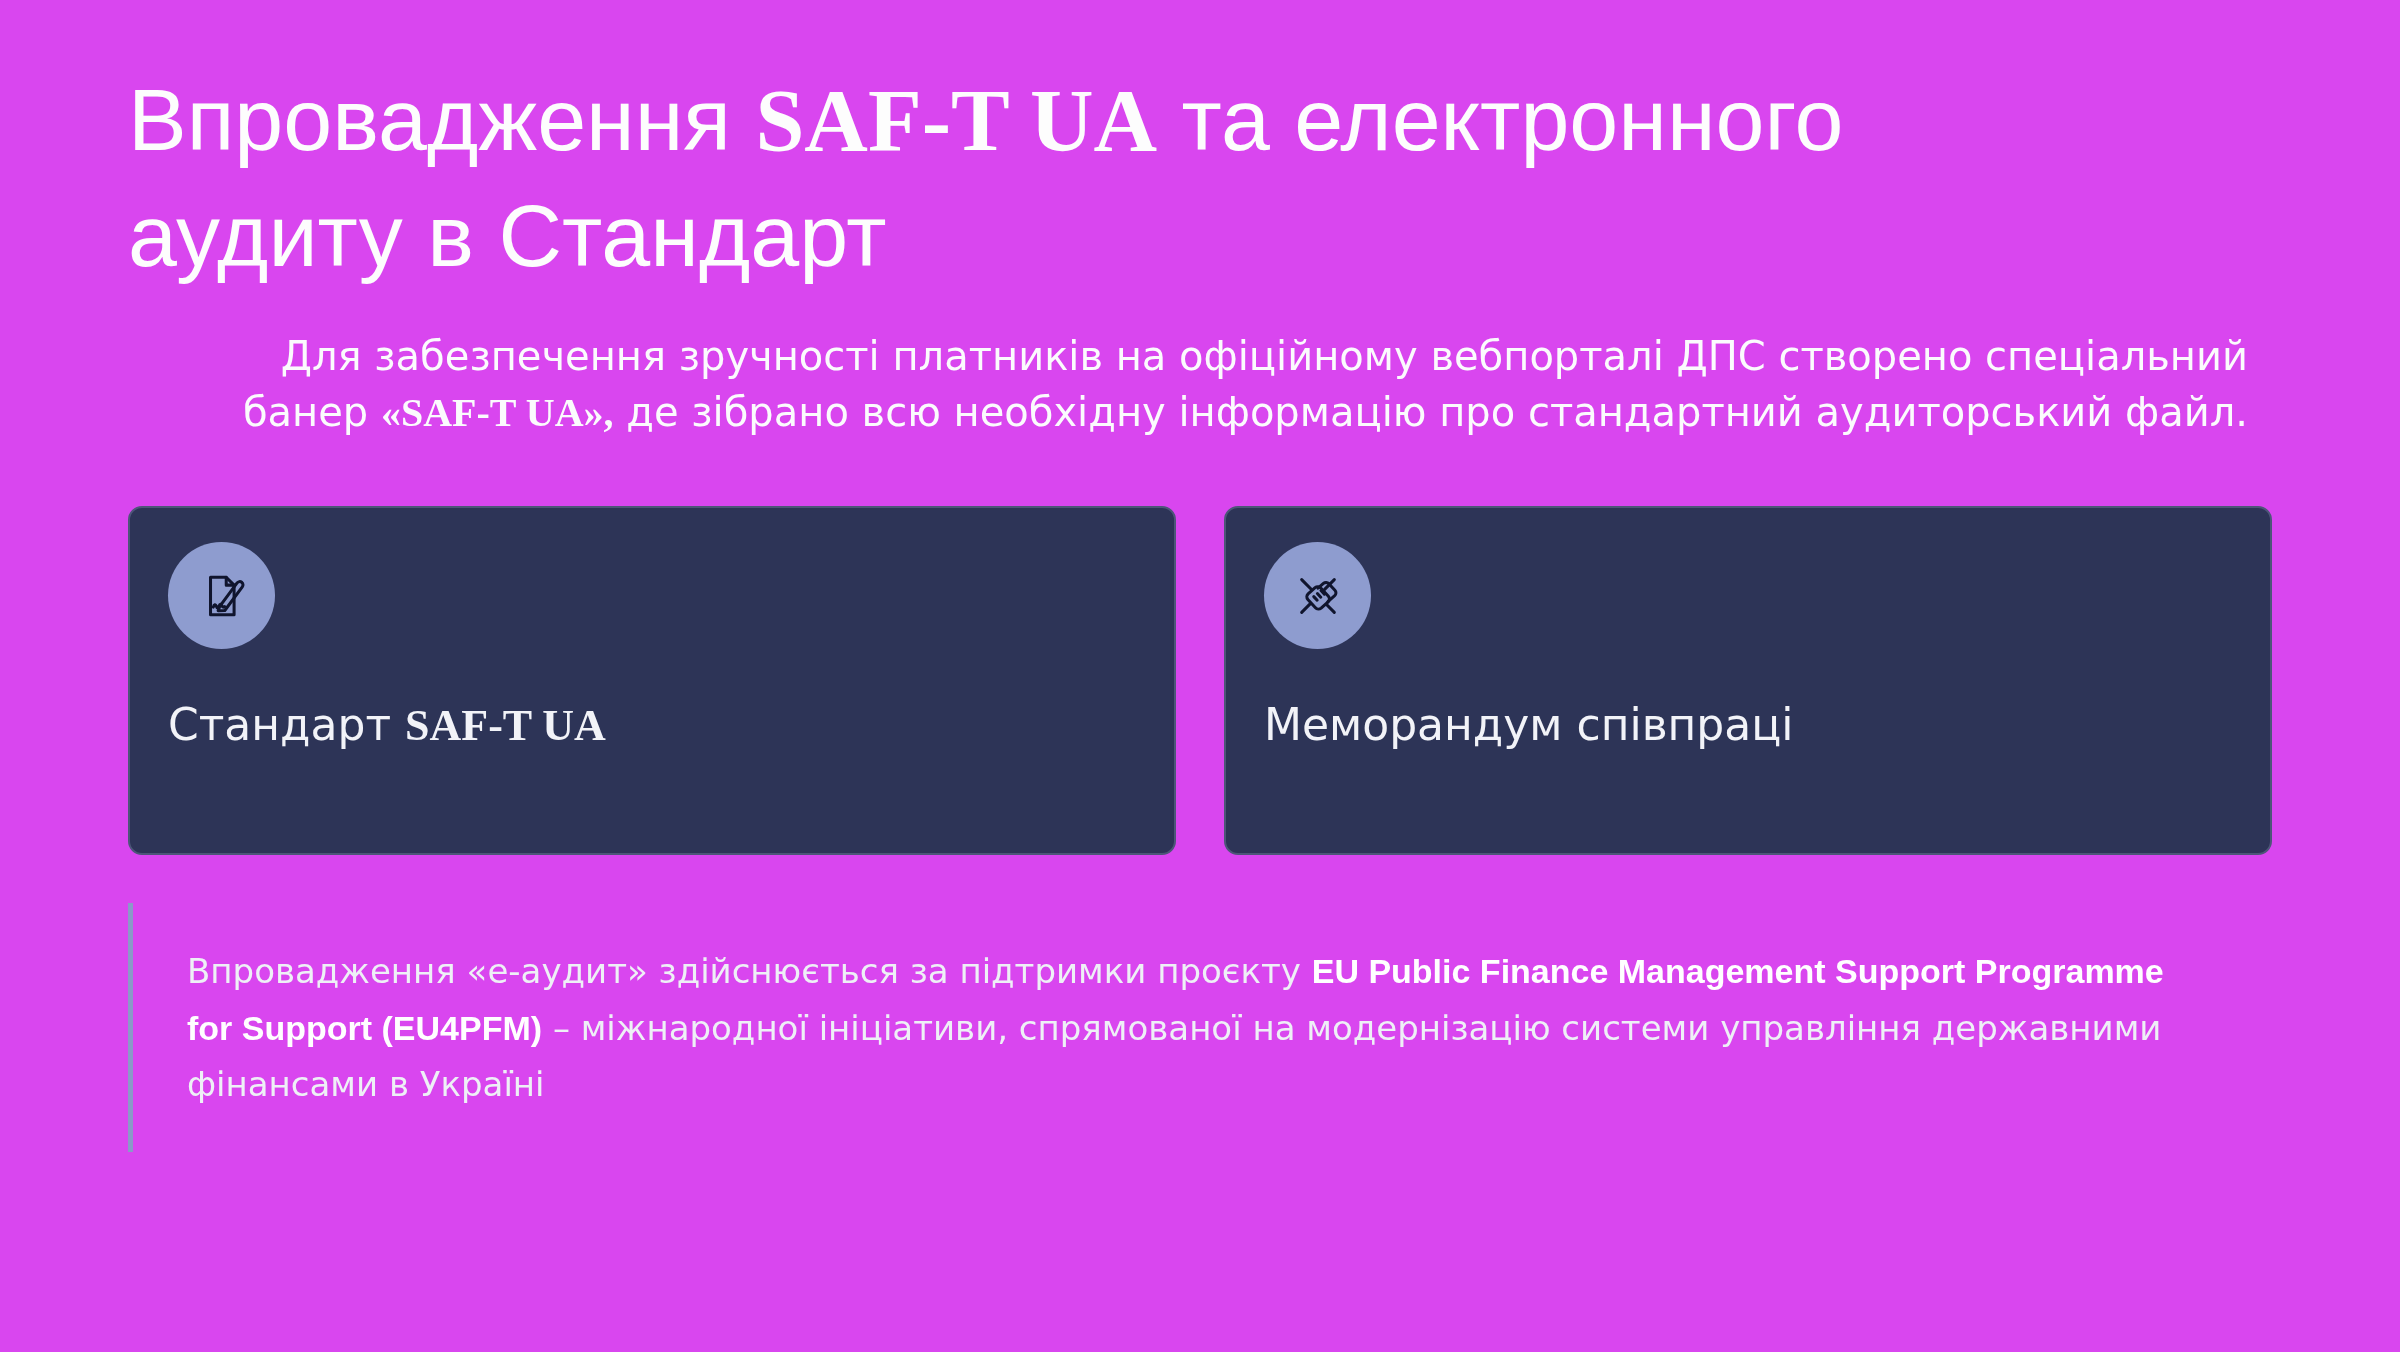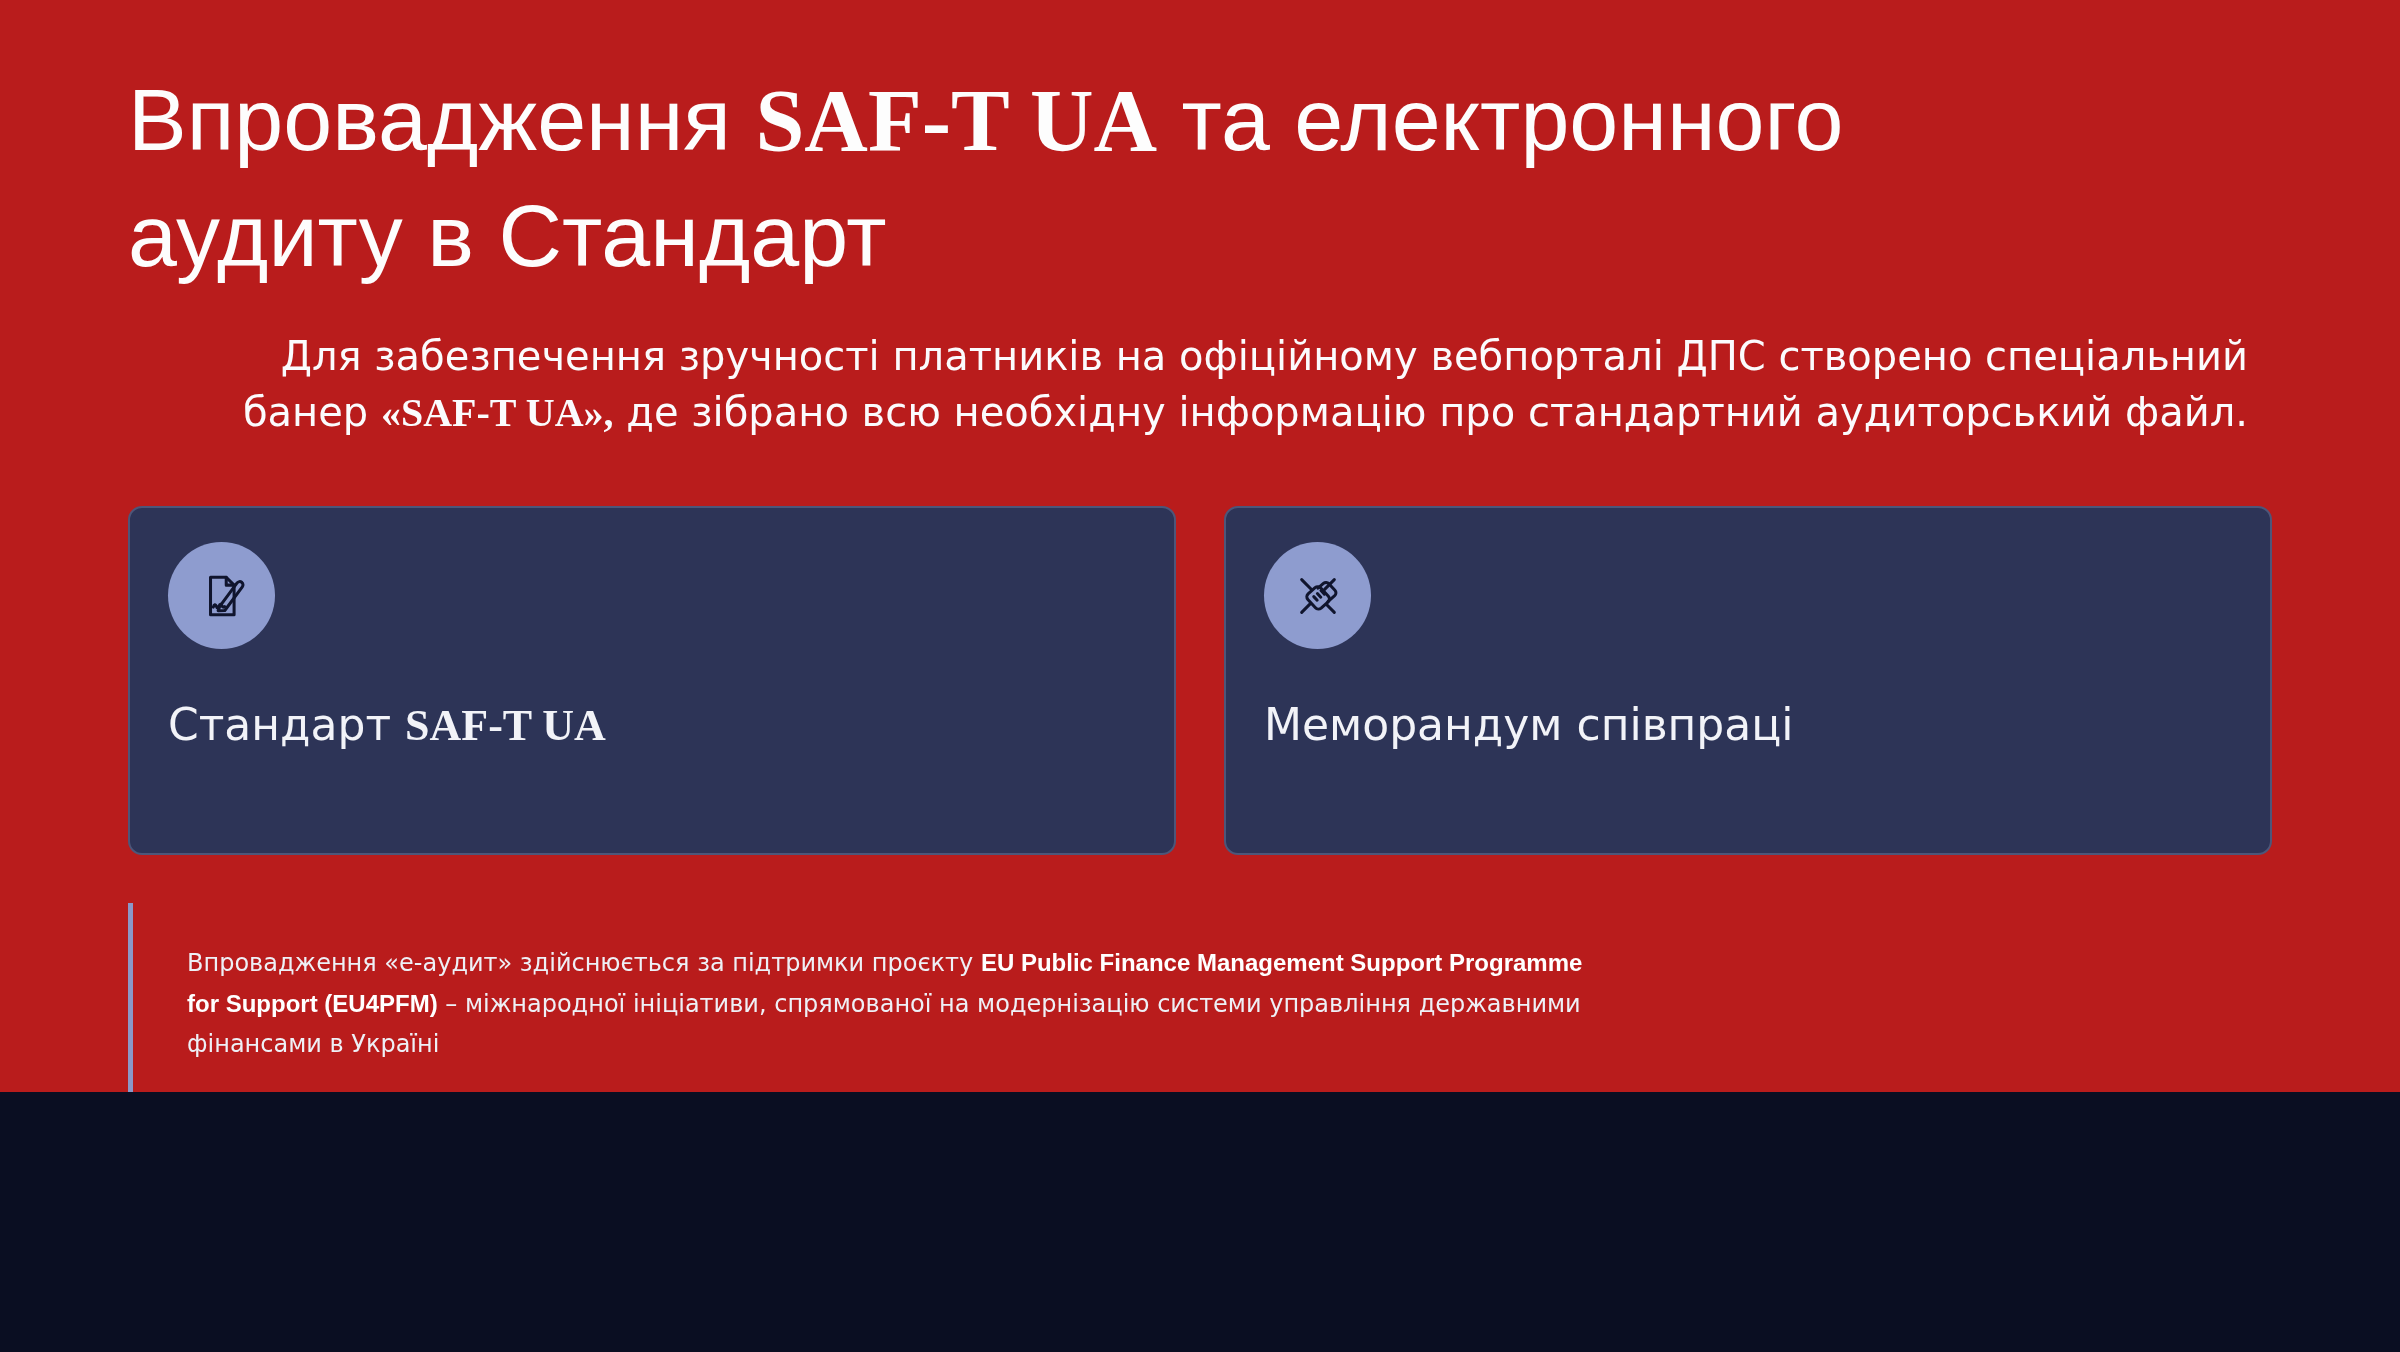--- a/index.html
+++ b/index.html
@@ -1,21 +1,21 @@
 <!DOCTYPE html>
 <html><head>
 <meta charset="utf-8">
 <style>
   html,body{margin:0;padding:0;background:#0a0e22;}
   .slide{
     position:relative;
-    width:2400px;height:1092px;
+    width:2400px;height:1352px;
     box-sizing:border-box;
     padding:62px 128px 0 128px;
-    background:#b91c1c;
+    background:#d946ef;
     font-family:"Liberation Sans",sans-serif;
     color:#fdfdfd;
     overflow:hidden;
   }
   h1.title{
     margin:0;
     font-size:88px;
     line-height:1.31;
     font-weight:400;
     letter-spacing:0;
@@ -80,21 +80,21 @@
   }
   .quote-bar{
     width:5px;
     background:#8b98c8;
     flex:0 0 auto;
   }
   .quote-text{
     margin:0;
     padding:40px 0 40px 54px;
     font-family:"DejaVu Sans",sans-serif;
-    font-size:24px;
+    font-size:34px;
     line-height:1.66;
     font-weight:400;
     color:#eef0f6;
     max-width:2090px;
   }
   .quote-text b{
     font-family:"Liberation Sans",sans-serif;
     font-weight:700;
     color:#ffffff;
   }

